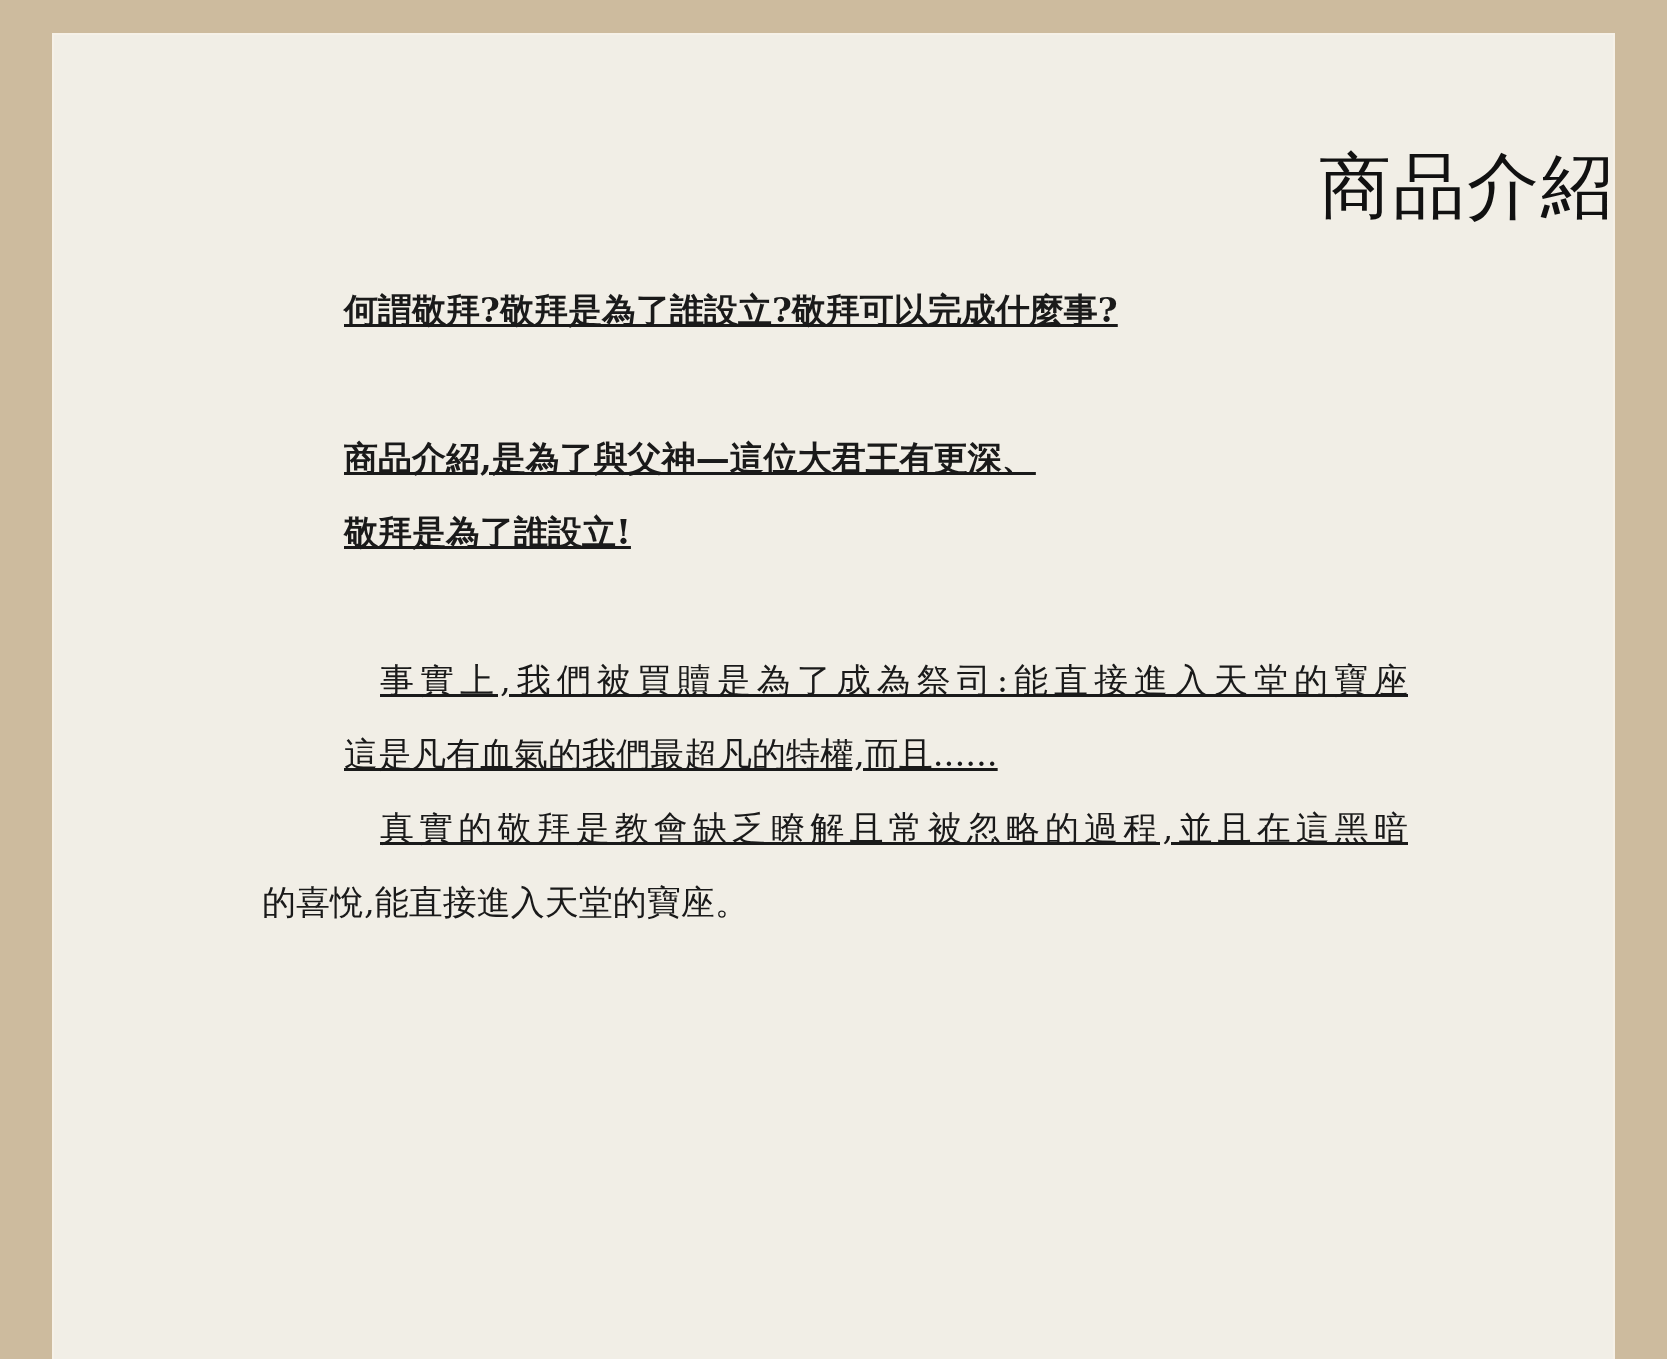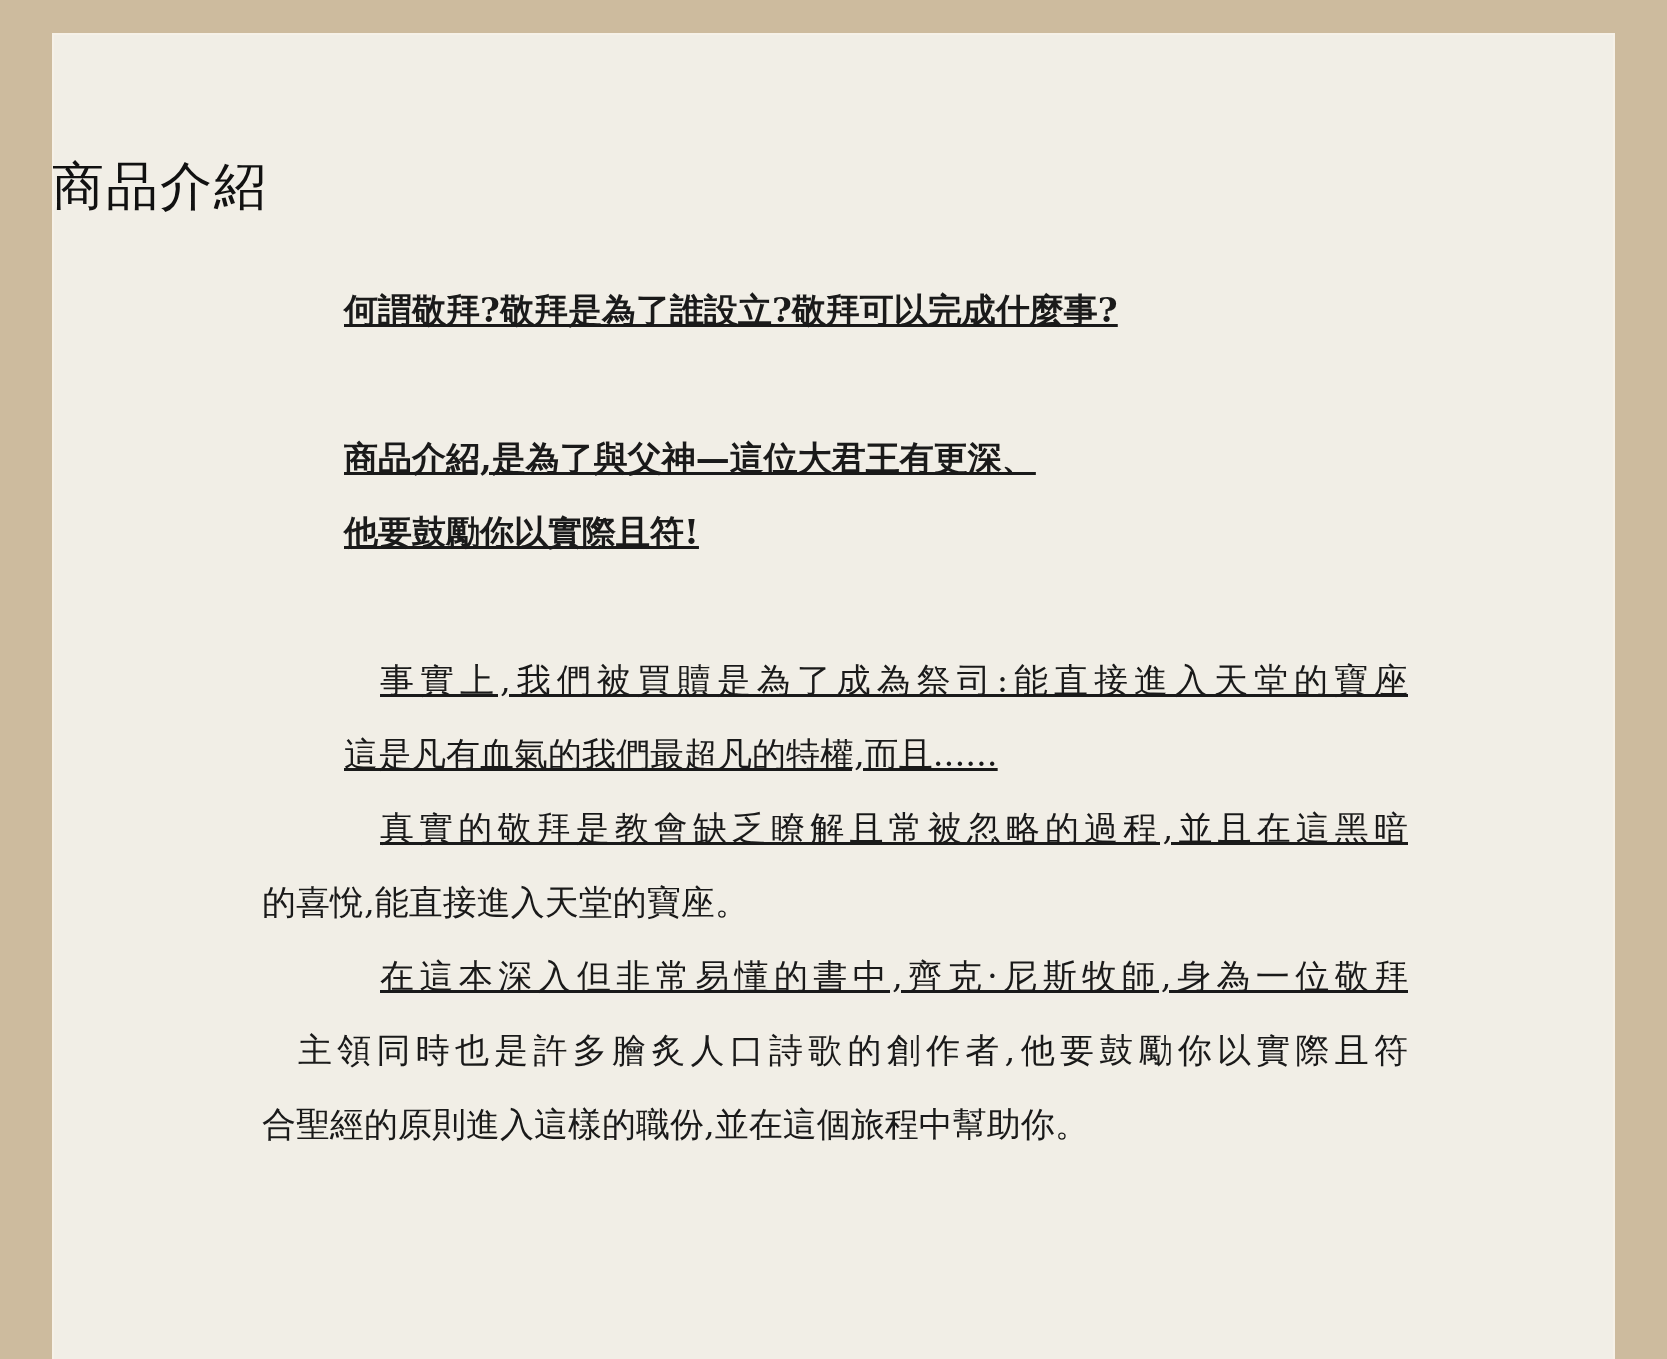--- a/index.html
+++ b/index.html
@@ -22,22 +22,22 @@
       width: 1563px;
       height: 1400px;
       background: #f1eee6;
       box-shadow: inset 0 0 0 2px #f6f1e8;
     }
     .title {
       position: absolute;
       left: 0;
       right: 0;
       top: 108px;
-      text-align: left;
-      font-size: 52px;
+      text-align: right;
+      font-size: 72px;
       line-height: 90px;
       font-weight: normal;
       letter-spacing: 2px;
       margin: 0;
       color: #111;
     }
     .content {
       position: absolute;
       left: 210px;
       width: 1146px;
@@ -69,35 +69,30 @@
 </head>
 <body>
 
 <div class="panel">
   <h1 class="title">商品介紹</h1>
 
   <div class="content">
     <div class="line indent bold">何謂敬拜?敬拜是為了誰設立?敬拜可以完成什麼事?</div>
     <div class="gap"></div>
     <div class="line indent bold" style="margin-top:0px;">商品介紹,是為了與父神—這位大君王有更深、</div>
-    <div class="line indent bold">他要鼓勵你以實際且符!</div>
+    <div class="line indent bold">敬拜是為了誰設立!</div>
     <div class="gap"></div>
 
     <div>
       <div class="line indent justify">事實上,我們被買贖是為了成為祭司:能直接進入天堂的寶座</div>
     </div>
 
     <div>
       <div class="line indent">這是凡有血氣的我們最超凡的特權,而且......</div>
     </div>
 
     <div>
       <div class="line indent justify">真實的敬拜是教會缺乏瞭解且常被忽略的過程,並且在這黑暗</div>
       <div class="line">的喜悅,能直接進入天堂的寶座。</div>
     </div>
 
-    <div>
-      <div class="line indent justify">在這本深入但非常易懂的書中,齊克·尼斯牧師,身為一位敬拜</div>
-      <div class="line justify">主領同時也是許多膾炙人口詩歌的創作者,他要鼓勵你以實際且符</div>
-      <div class="line">合聖經的原則進入這樣的職份,並在這個旅程中幫助你。</div>
-    </div>
   </div>
 </div>
 
 </body></html>

